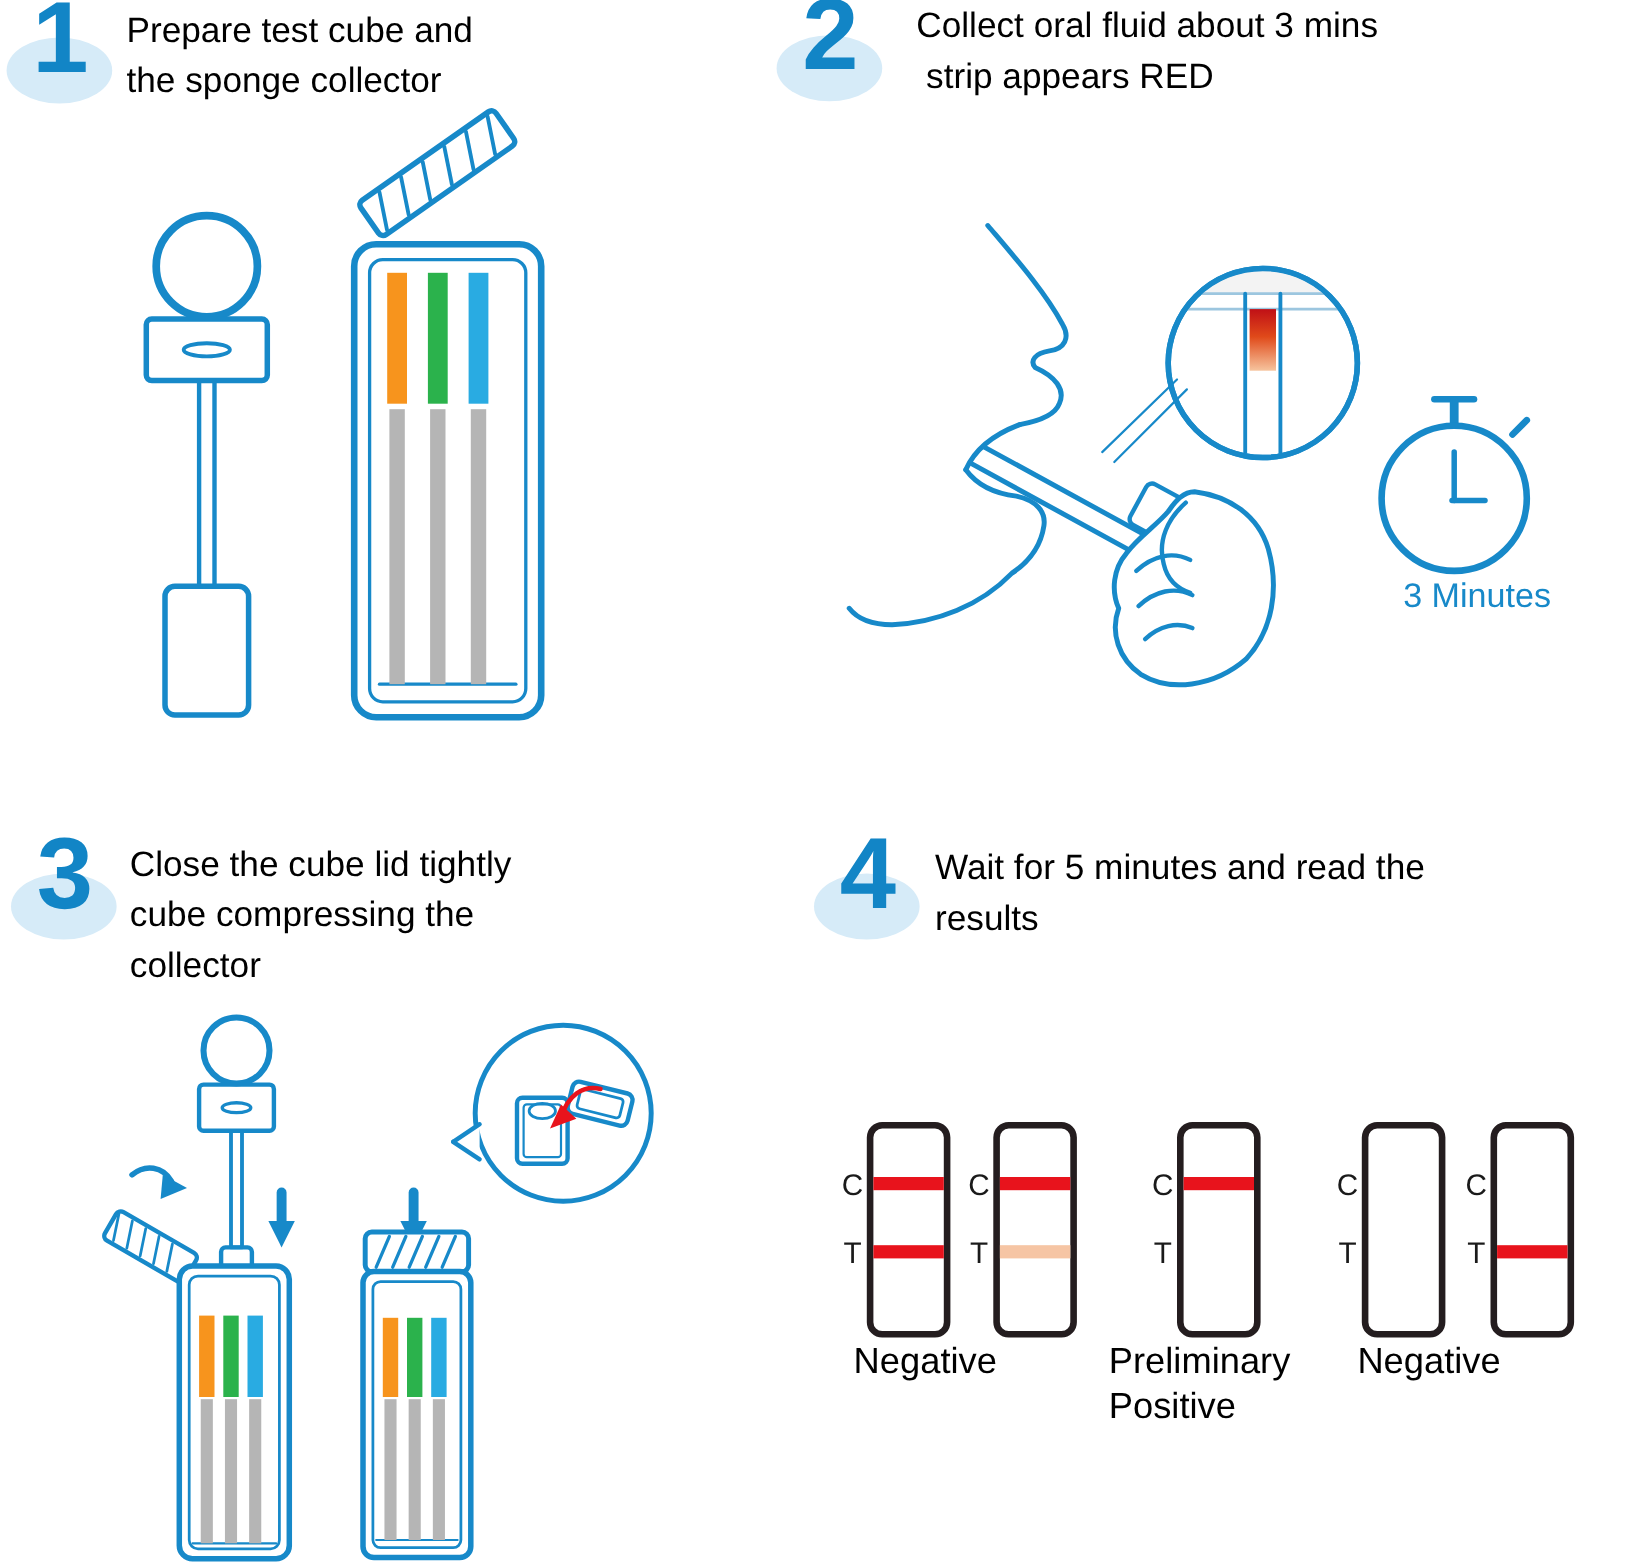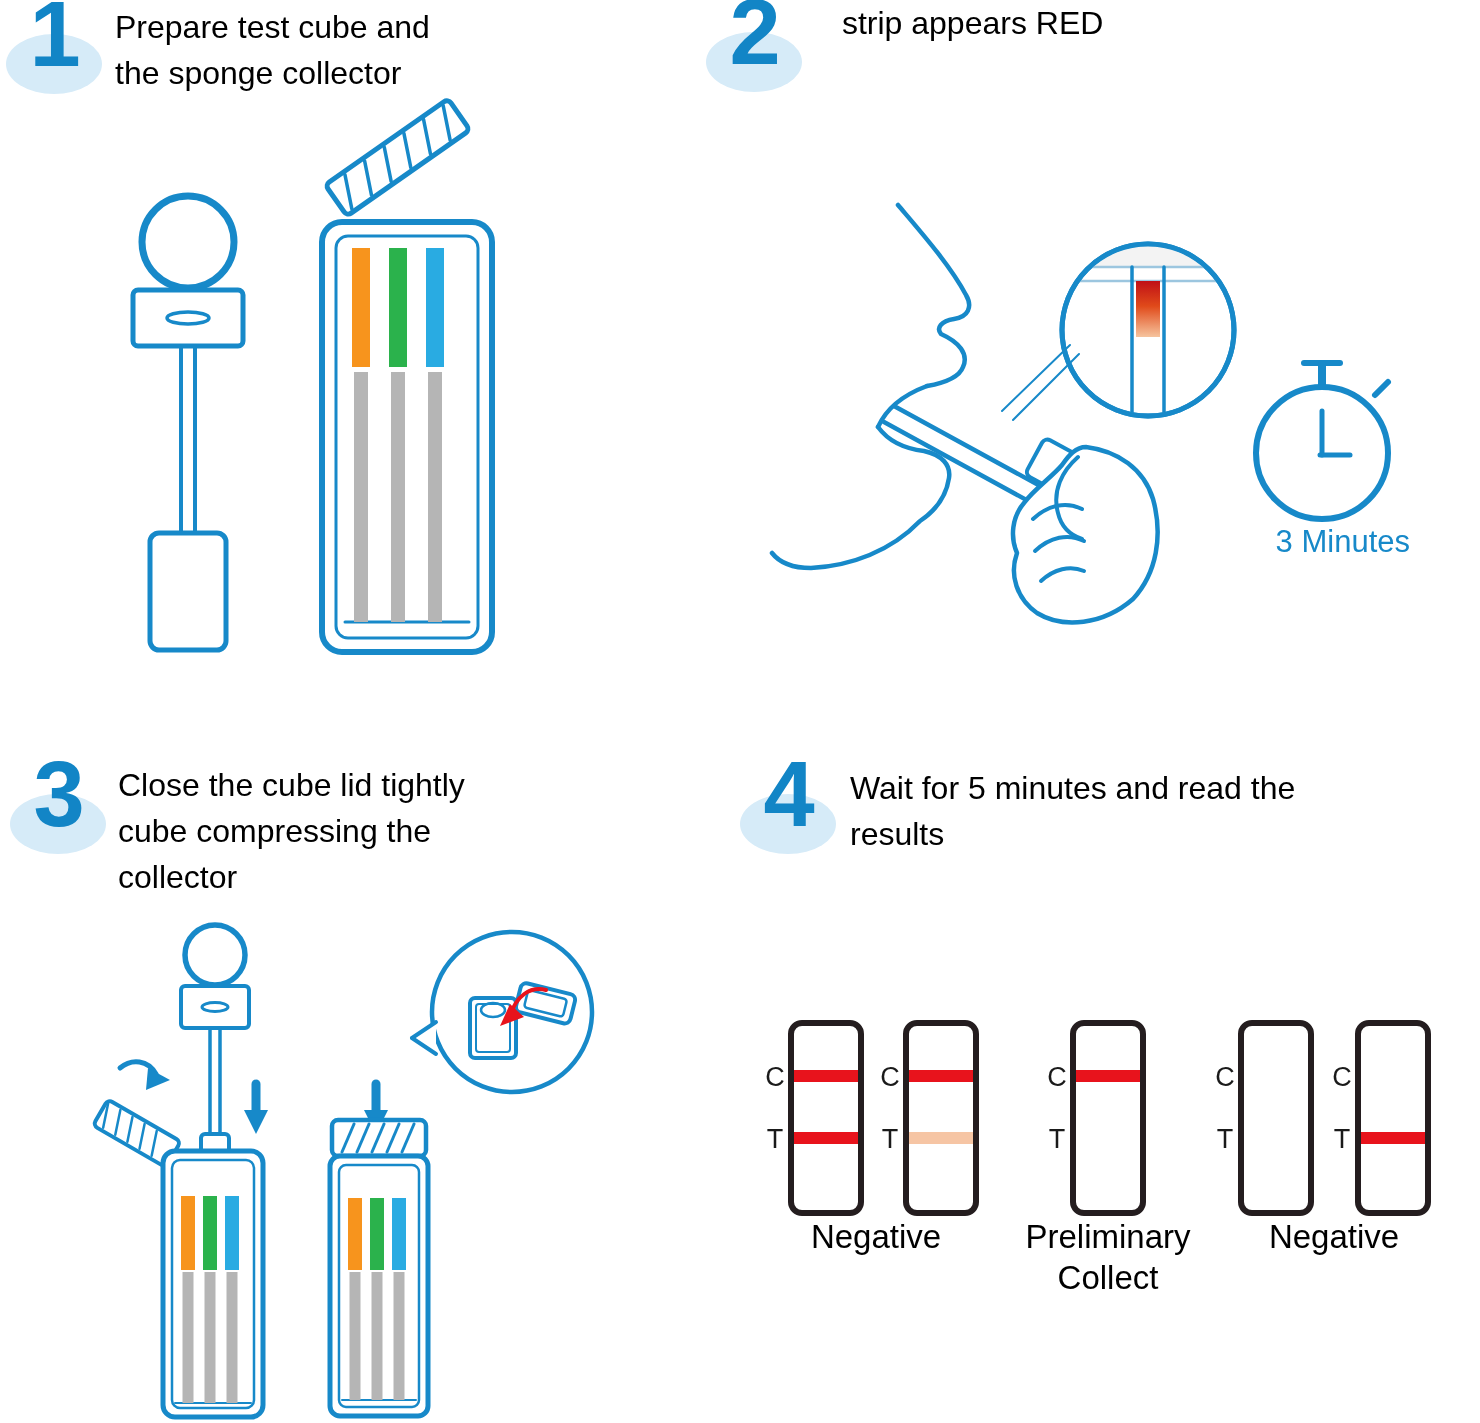--- a/index.html
+++ b/index.html
@@ -28,21 +28,21 @@
             border:6px solid #241d1f;border-radius:14px;background:#fff;}
   .line{position:absolute;left:0;right:0;height:12px;}
   .line.c{top:44px}
   .line.t{top:106px}
   .line[data-state="strong"]{background:#e8131c;}
   .line[data-state="faint"]{background:#f6c5a4;}
   .ct{position:absolute;left:-32px;width:26px;text-align:center;
       font-size:27px;color:#1a1a1a;}
   .ct.c{top:36px}
   .ct.t{top:98px}
-  .rlabel{position:absolute;top:200px;text-align:center;font-size:33px;
+  .rlabel{position:absolute;top:200px;text-align:left;font-size:33px;
           line-height:41px;color:#000;}
   .timer-label{position:absolute;left:1240px;top:524px;width:170px;
                text-align:right;font-size:31px;color:#1789c9;}
 </style>
 </head>
 <body>
 
 <div class="badge" style="left:6px;top:-2px">
   <div class="badge-ellipse"></div>
   <div class="badge-num">1</div>
@@ -82,20 +82,21 @@
     <rect x="296" y="262" width="14" height="250" fill="#b5b5b5"></rect>
     <rect x="333" y="262" width="14" height="250" fill="#b5b5b5"></rect>
   </g>
 </svg>
 
 <div class="badge" style="left:706px;top:-4px">
   <div class="badge-ellipse"></div>
   <div class="badge-num">2</div>
 </div>
 <div class="title" style="left:833px;top:0px">
+  <div class="tline">Collect oral fluid about 3 mins</div>
   <div class="tline"> strip appears RED</div>
 </div>
 
 <svg style="left:770px;top:205px" width="690" height="450" viewBox="0 0 690 450">
   <defs>
     <clipPath id="magclip">
         <circle cx="378" cy="125" r="84"></circle>
       </clipPath>
     <linearGradient id="redgrad" x1="0" y1="0" x2="0" y2="1">
       <stop offset="0" stop-color="#c01016"></stop>
@@ -294,18 +295,18 @@
     <div class="ct t">T</div>
 
     <div class="line t" data-state="strong"></div>
   </div>
 
   <div class="rlabel" style="left:20px;width:200px">
     <div>Negative</div>
   </div>
   <div class="rlabel" style="left:252px;width:200px">
     <div>Preliminary</div>
-    <div>Collect</div>
+    <div>Positive</div>
   </div>
   <div class="rlabel" style="left:478px;width:200px">
     <div>Negative</div>
   </div>
 </div>
 
 </body></html>

